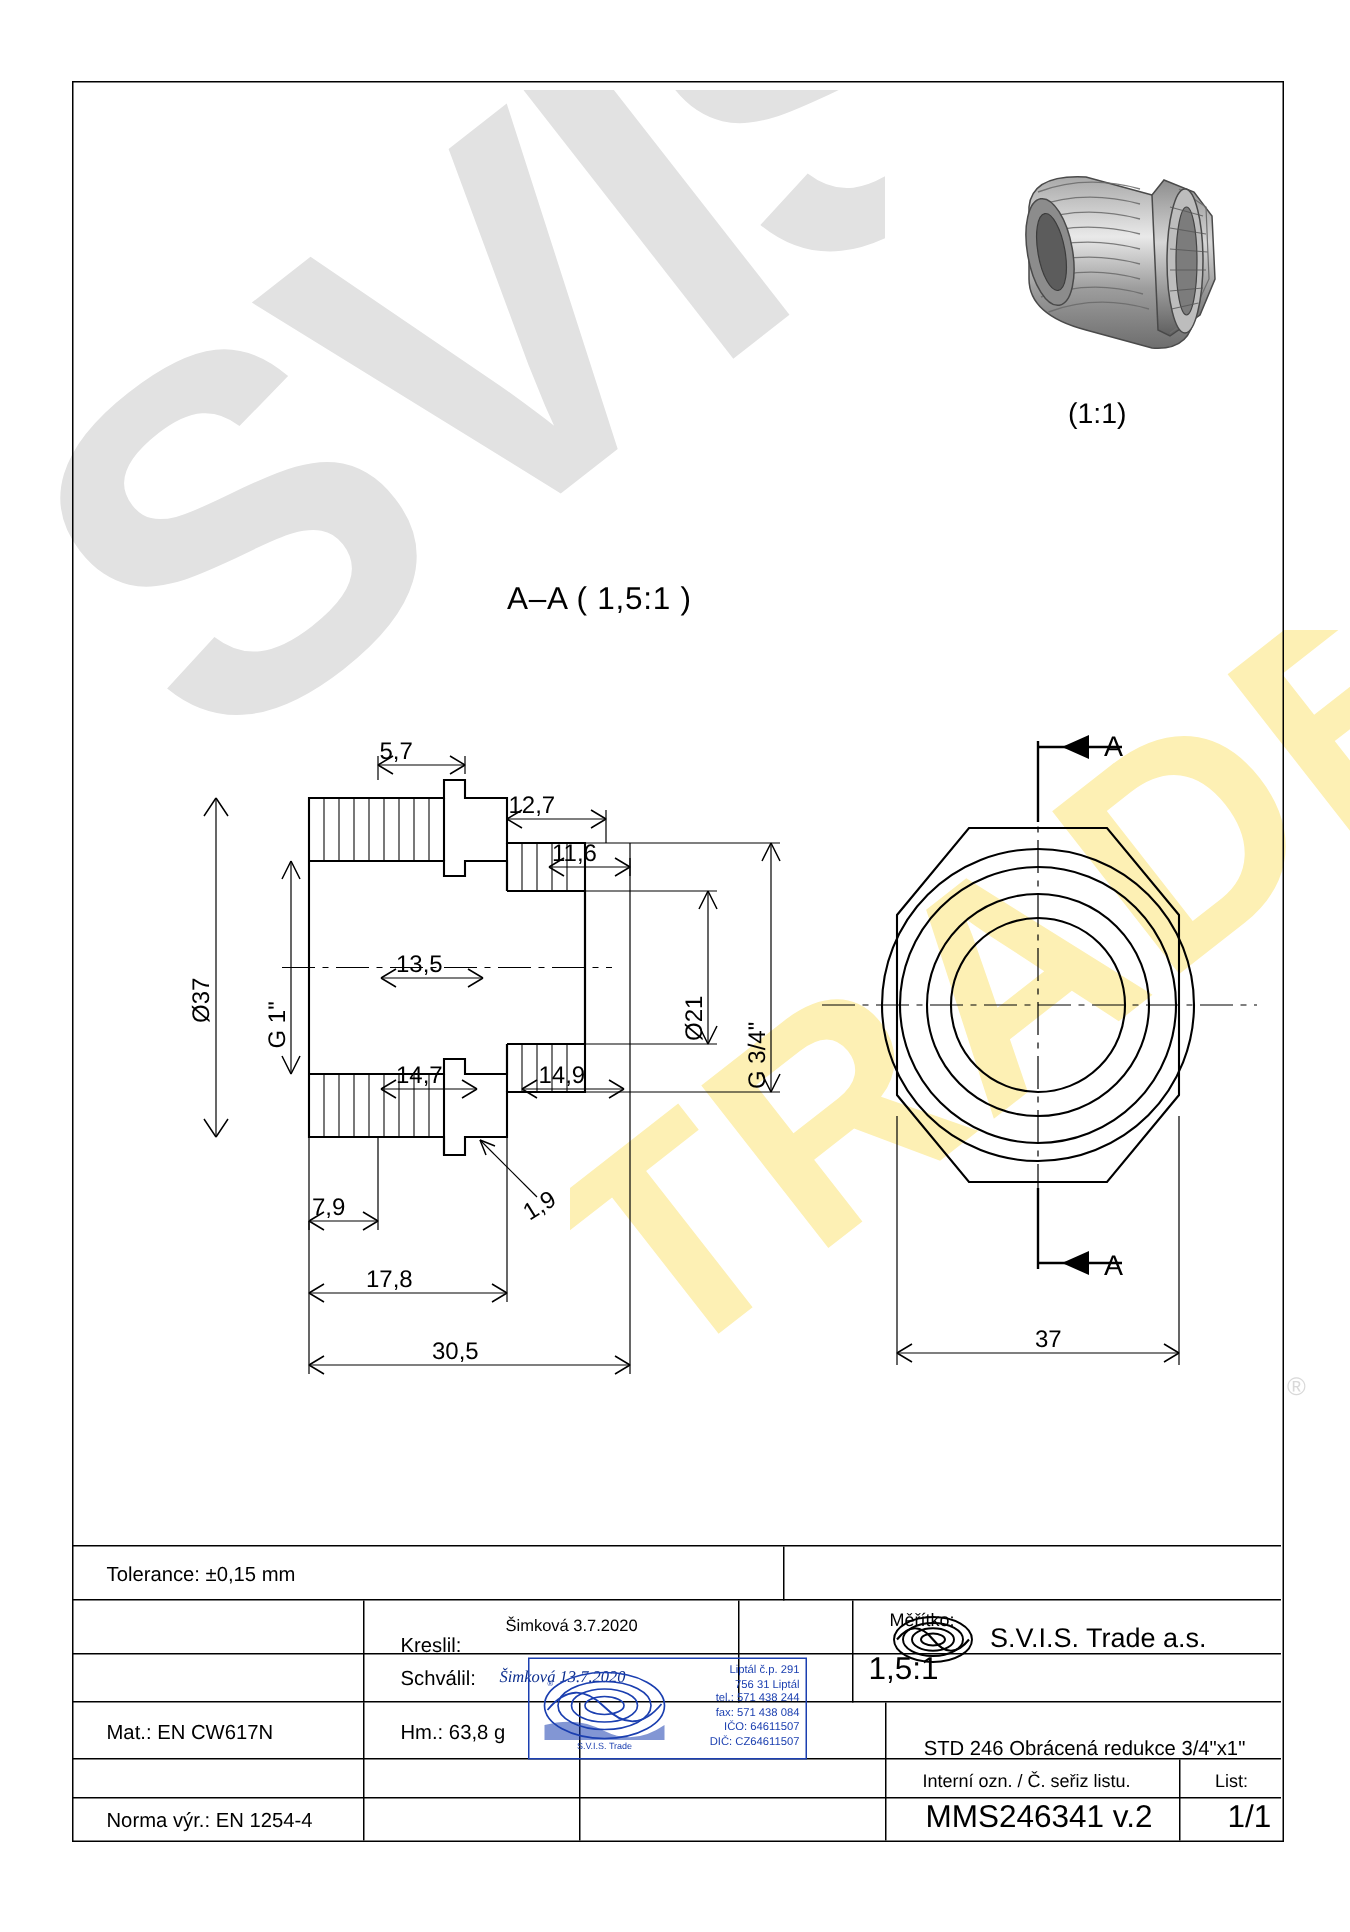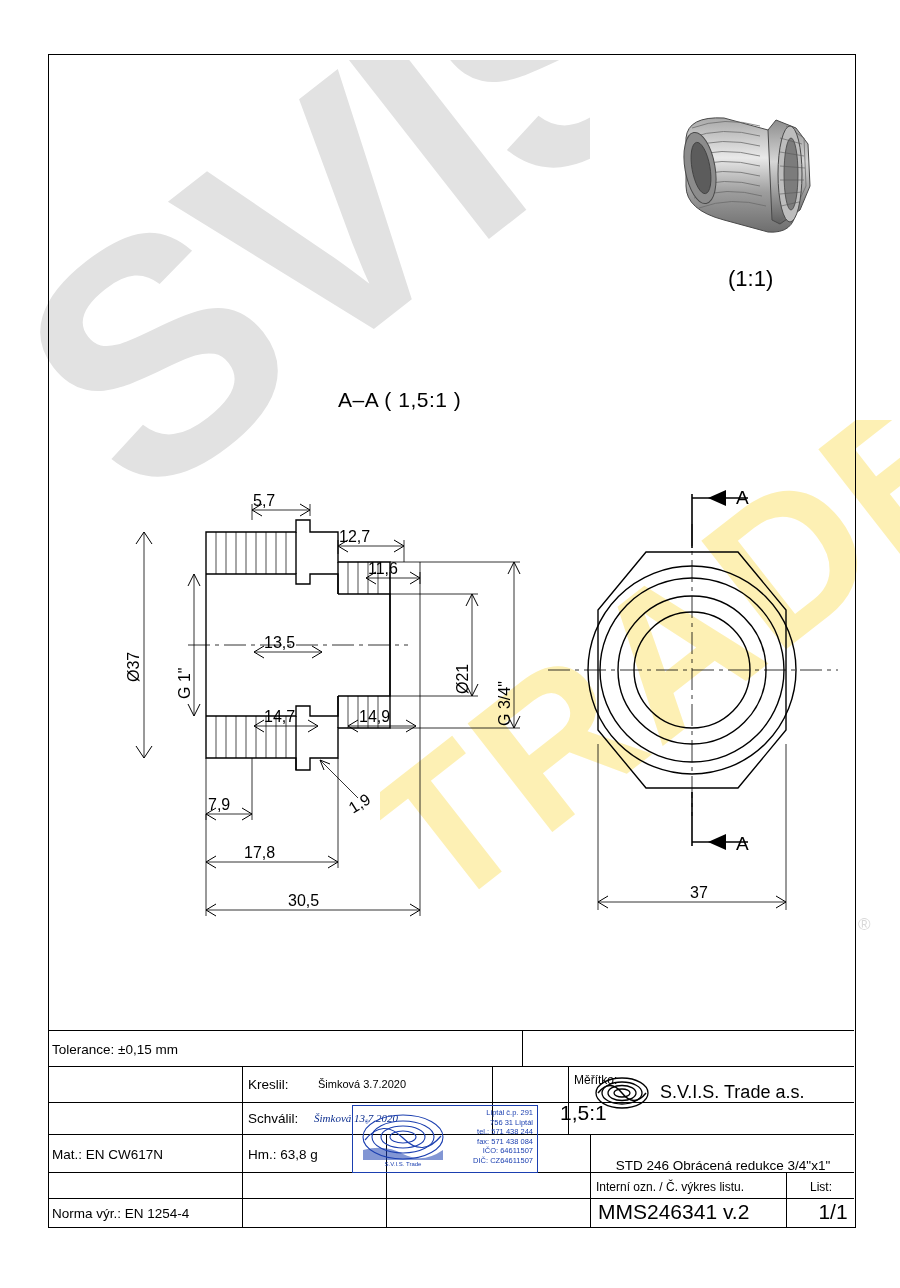--- a/index.html
+++ b/index.html
@@ -9,40 +9,40 @@
   .wm{position:absolute;pointer-events:none;user-select:none;font-weight:bold;}
   .wm-svis{left:30px;top:60px;width:560px;height:460px;}
   .wm-trade{left:380px;top:420px;width:520px;height:560px;}
   .wm-r{position:absolute;left:858px;top:915px;font-size:17px;color:#d9d9d9;}
 
   
   .frame{position:absolute;left:48px;top:54px;width:806px;height:1172px;border:1.6px solid #000;}
 
   
   .iso{position:absolute;left:668px;top:82px;width:170px;height:170px;}
-  .iso-scale{position:absolute;left:728px;top:266px;font-size:22px;}
+  .iso-scale{position:absolute;left:712px;top:266px;font-size:19px;}
 
   
   .sect-title{position:absolute;left:338px;top:388px;font-size:21px;letter-spacing:.5px;}
 
   
   .dwg{position:absolute;left:48px;top:54px;width:806px;height:1172px;}
 
   
   .tb{position:absolute;left:48px;top:1030px;width:806px;height:196px;border-top:1.6px solid #000;}
   .tb .cell{position:absolute;box-sizing:border-box;}
   .tb .bl{border-left:1.4px solid #000;}
   .tb .bb{border-bottom:1.4px solid #000;}
   .txt{font-size:13.5px;}
   .txt-s{font-size:12px;}
   .txt-l{font-size:11px;}
   .txt-xl{font-size:21px;}
   .hand{font-family:"Liberation Serif",serif;font-style:italic;color:#0d2f8f;}
   .centered{display:flex;align-items:center;justify-content:center;text-align:center;}
-  .padl{padding-left:4px;display:flex;align-items:center;}
+  .padl{padding-left:23px;display:flex;align-items:center;}
 
   
   .stamp{position:absolute;left:352px;top:1105px;width:186px;height:68px;border:1.2px solid #1b3fb0;box-sizing:border-box;overflow:hidden;}
   .stamp .addr{position:absolute;right:4px;top:2px;font-size:7.5px;line-height:9.5px;color:#1b3fb0;text-align:right;}
   .stamp .logo{position:absolute;left:4px;top:4px;width:92px;height:58px;}
 
   .svis-logo{position:absolute;left:594px;top:1076px;width:56px;height:34px;}
   .svis-name{position:absolute;left:660px;top:1082px;font-size:18px;}
 </style>
 </head>
@@ -245,36 +245,36 @@
   <div class="cell bl" style="left:194px;top:36px;width:1px;height:68px;"></div>
   <div class="cell bl" style="left:444px;top:36px;width:1px;height:68px;"></div>
   <div class="cell bl" style="left:520px;top:36px;width:1px;height:68px;"></div>
   <div class="cell bl" style="left:194px;top:104px;width:1px;height:92px;"></div>
   <div class="cell bl" style="left:338px;top:104px;width:1px;height:92px;"></div>
   <div class="cell bl" style="left:542px;top:104px;width:1px;height:92px;"></div>
   <div class="cell bl" style="left:738px;top:142px;width:1px;height:54px;"></div>
 
   <div class="cell padl txt" style="left:0;top:0;width:474px;height:36px;">Tolerance: ±0,15 mm</div>
 
-  <div class="cell padl txt" style="left:196px;top:36px;width:90px;height:34px;">Kreslil:</div>
+  <div class="cell padl txt" style="left:196px;top:48px;width:90px;height:34px;">Kreslil:</div>
   <div class="cell padl txt-l" style="left:266px;top:36px;width:180px;height:34px;">Šimková 3.7.2020</div>
 
   <div class="cell padl txt" style="left:196px;top:72px;width:90px;height:30px;">Schválil:</div>
   <div class="cell padl txt-l hand" style="left:262px;top:71px;width:190px;height:32px;">Šimková 13.7.2020</div>
 
   <div class="cell padl txt-s" style="left:522px;top:36px;width:74px;height:26px;">Měřítko:</div>
   <div class="cell padl txt-xl" style="left:508px;top:62px;width:74px;height:40px;">1,5:1</div>
 
   <div class="cell padl txt" style="left:0;top:104px;width:194px;height:38px;">Mat.: EN CW617N</div>
   <div class="cell padl txt" style="left:196px;top:104px;width:140px;height:38px;">Hm.: 63,8 g</div>
   <div class="cell padl txt" style="left:0;top:168px;width:336px;height:28px;">Norma výr.: EN 1254-4</div>
 
   <div class="cell centered txt" style="left:544px;top:124px;width:262px;height:20px;">STD 246 Obrácená redukce 3/4"x1"</div>
 
-  <div class="cell padl txt-s" style="left:544px;top:144px;width:194px;height:24px;">Interní ozn. / Č. výkres listu.</div>
+  <div class="cell padl txt-s" style="left:544px;top:144px;width:194px;height:24px;">Interní ozn. / Č. seřiz listu.</div>
   <div class="cell padl txt-xl" style="left:546px;top:166px;width:194px;height:30px;">MMS246341 v.2</div>
   <div class="cell centered txt-s" style="left:740px;top:144px;width:66px;height:24px;">List:</div>
   <div class="cell centered txt-xl" style="left:740px;top:166px;width:66px;height:30px;padding-left:24px;">1/1</div>
 </div>
 
 <svg class="svis-logo" viewBox="0 0 56 34">
   <g fill="none" stroke="#000" stroke-width="1.3">
     <ellipse cx="28" cy="17" rx="26" ry="15"></ellipse>
     <ellipse cx="28" cy="17" rx="20" ry="11"></ellipse>
     <ellipse cx="28" cy="17" rx="14" ry="7.5"></ellipse>

